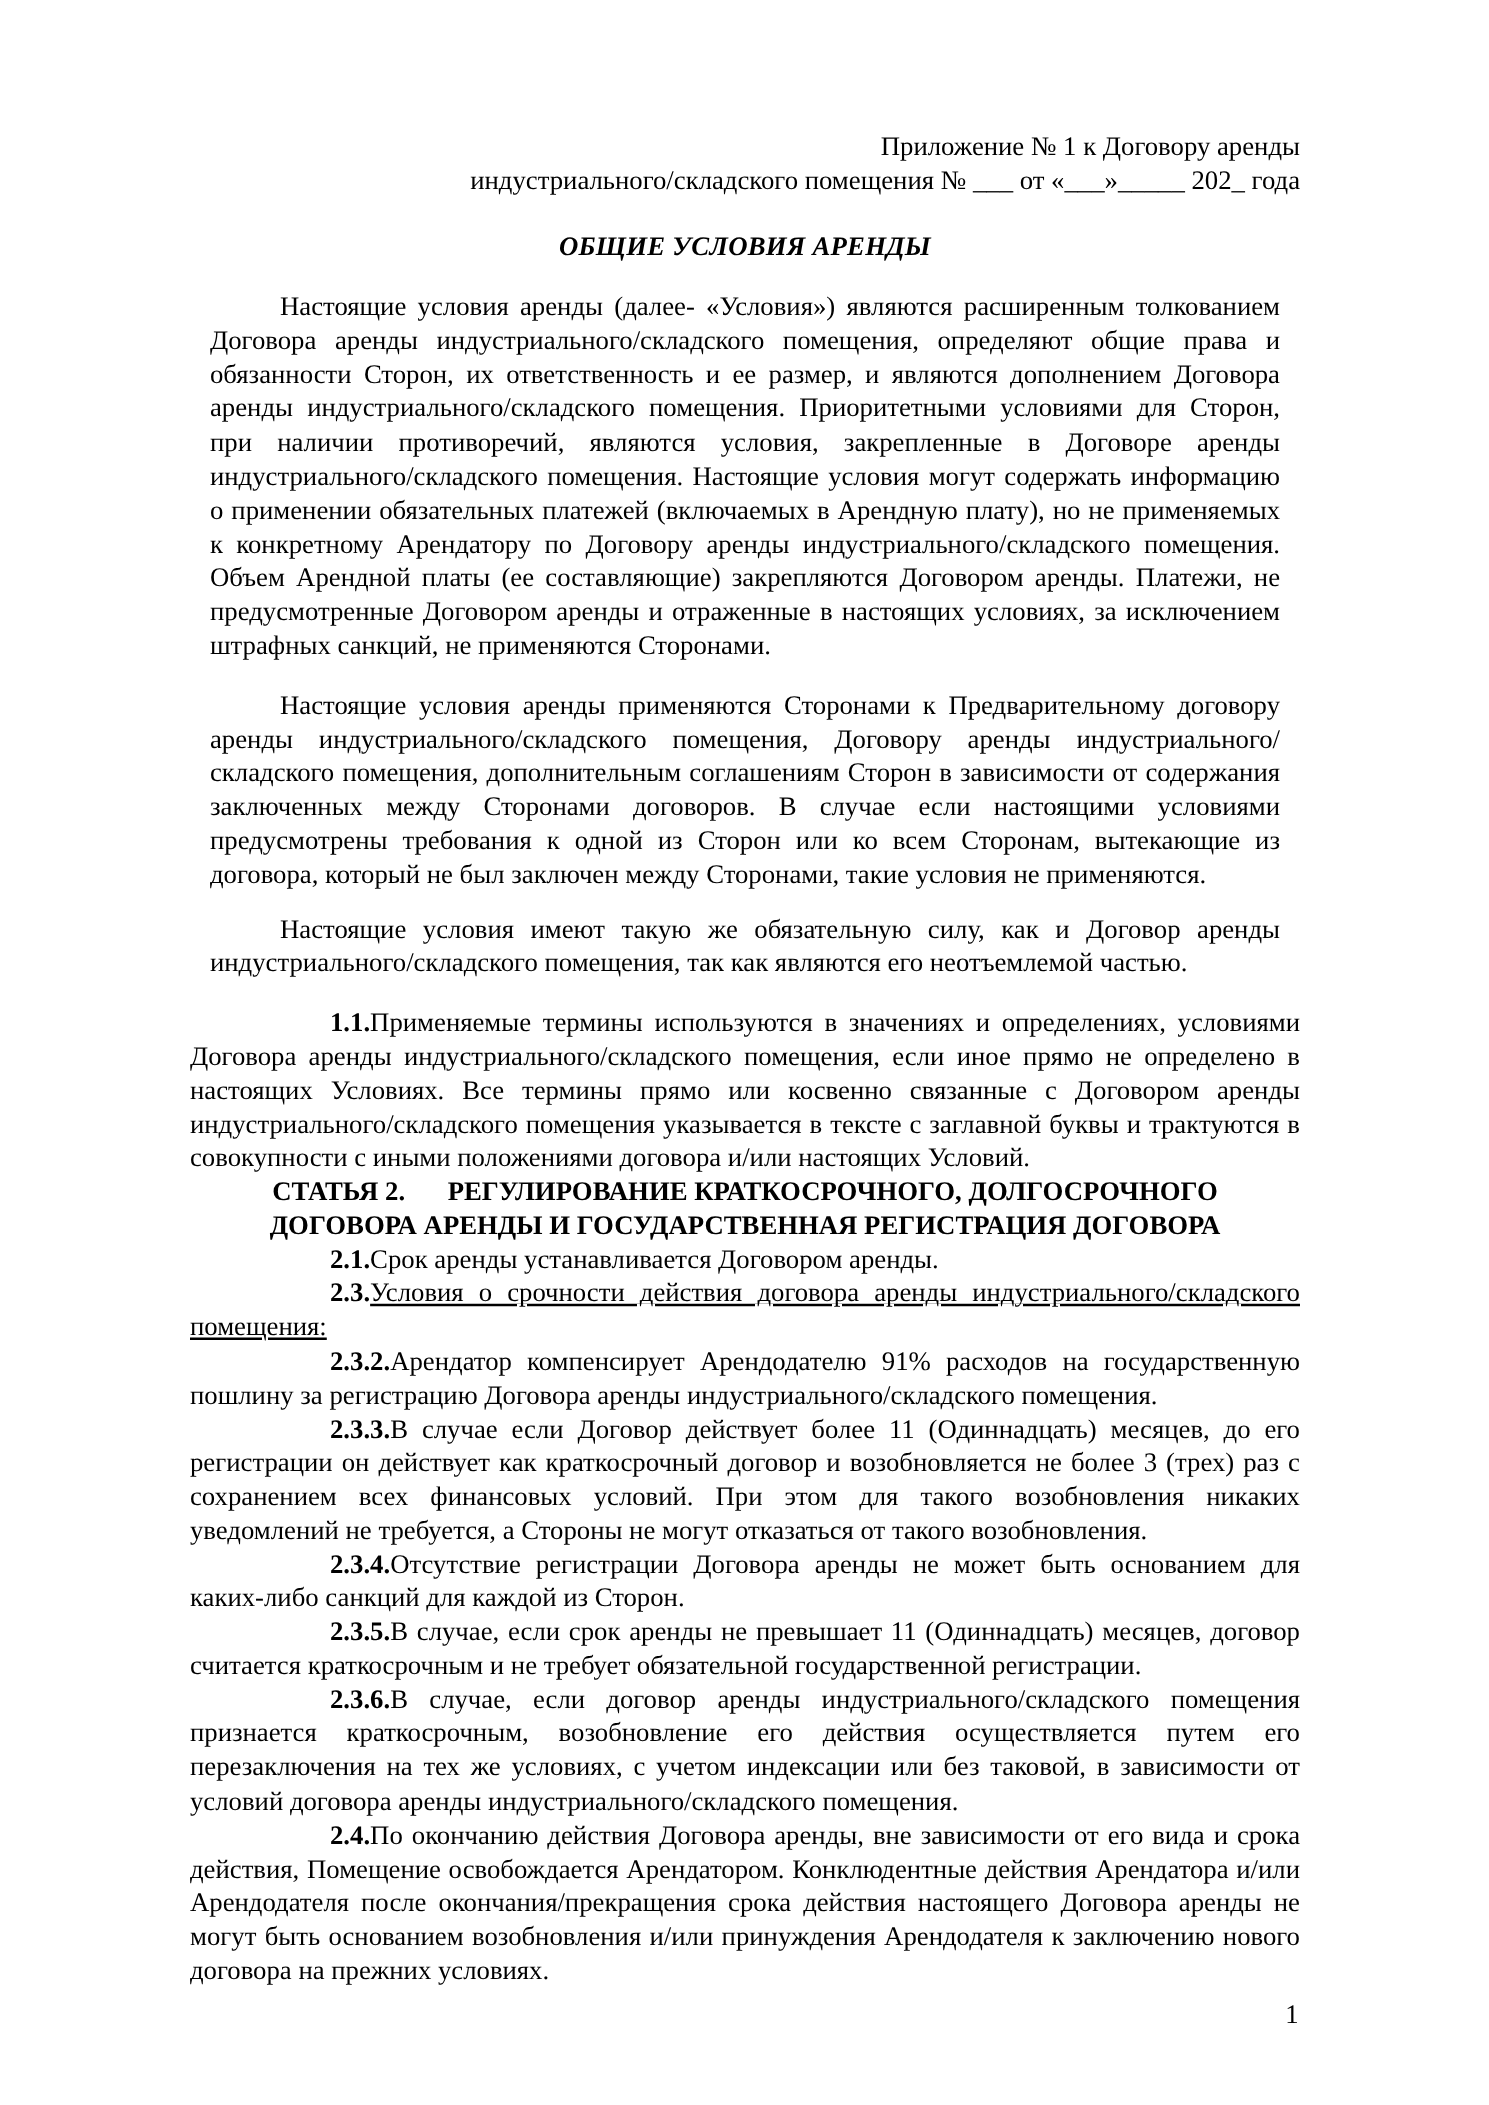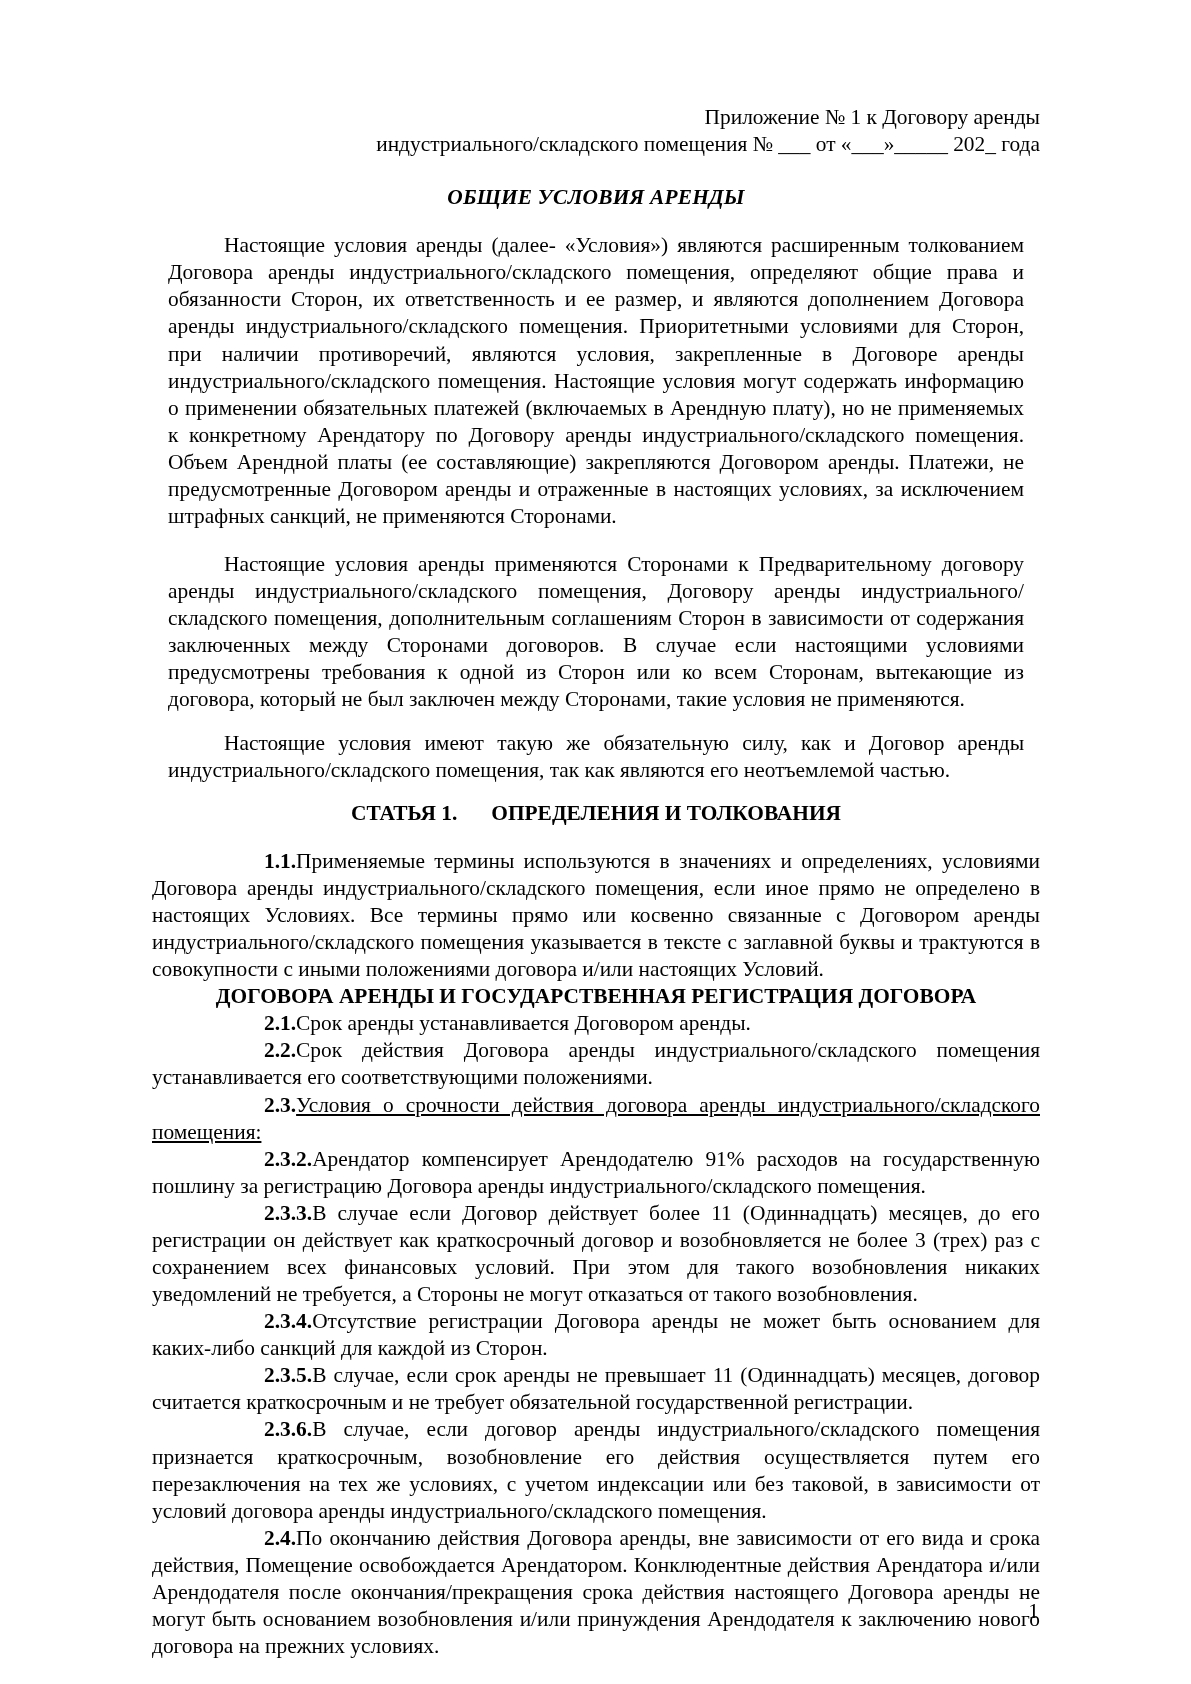--- a/index.html
+++ b/index.html
@@ -111,39 +111,34 @@
     </div>
 
     <div class="doc-title">ОБЩИЕ УСЛОВИЯ АРЕНДЫ</div>
 
     <p class="para gap-before">Настоящие условия аренды (далее- «Условия») являются расширенным толкованием Договора аренды индустриального/складского помещения, определяют общие права и обязанности Сторон, их ответственность и ее размер, и являются дополнением Договора аренды индустриального/складского помещения. Приоритетными условиями для Сторон, при наличии противоречий, являются условия, закрепленные в Договоре аренды индустриального/складского помещения. Настоящие условия могут содержать информацию о применении обязательных платежей (включаемых в Арендную плату), но не применяемых к конкретному Арендатору по Договору аренды индустриального/складского помещения. Объем Арендной платы (ее составляющие) закрепляются Договором аренды. Платежи, не предусмотренные Договором аренды и отраженные в настоящих условиях, за исключением штрафных санкций, не применяются Сторонами.</p>
 
     <p class="para gap-before">Настоящие условия аренды применяются Сторонами к Предварительному договору аренды индустриального/складского помещения, Договору аренды индустриального/складского помещения, дополнительным соглашениям Сторон в зависимости от содержания заключенных между Сторонами договоров. В случае если настоящими условиями предусмотрены требования к одной из Сторон или ко всем Сторонам, вытекающие из договора, который не был заключен между Сторонами, такие условия не применяются.</p>
 
     <p class="para">Настоящие условия имеют такую же обязательную силу, как и Договор аренды индустриального/складского помещения, так как являются его неотъемлемой частью.</p>
 
-    <div class="article-heading">
-      <span class="art-no">СТАТЬЯ 1.</span><span>ОПРЕДЕЛЕНИЯ И ТОЛКОВАНИЯ</span>
-    </div>
 
     <p class="clause gap-before">
       <span class="num">1.1.</span><span>Применяемые термины используются в значениях и определениях, условиями Договора аренды индустриального/складского помещения, если иное прямо не определено в настоящих Условиях. Все термины прямо или косвенно связанные с Договором аренды индустриального/складского помещения указывается в тексте с заглавной буквы и трактуются в совокупности с иными положениями договора и/или настоящих Условий.</span>
     </p>
 
     <div class="article-heading two-line gap-before">
+      <span class="hl1"><span class="art-no">СТАТЬЯ 2.</span><span>РЕГУЛИРОВАНИЕ КРАТКОСРОЧНОГО, ДОЛГОСРОЧНОГО</span></span>
       <span class="hl2">ДОГОВОРА АРЕНДЫ И ГОСУДАРСТВЕННАЯ РЕГИСТРАЦИЯ ДОГОВОРА</span>
     </div>
 
     <p class="clause">
       <span class="num">2.1.</span><span>Срок аренды устанавливается Договором аренды.</span>
     </p>
 
-    <p class="clause">
-      <span class="num">2.2.</span><span>Срок действия Договора аренды индустриального/складского помещения устанавливается его соответствующими положениями.</span>
-    </p>
 
     <p class="clause">
       <span class="num">2.3.</span><span class="u">Условия о срочности действия договора аренды индустриального/складского помещения:</span>
     </p>
 
 
     <p class="clause lvl3">
       <span class="num">2.3.2.</span><span>Арендатор компенсирует Арендодателю 91% расходов на государственную пошлину за регистрацию Договора аренды индустриального/складского помещения.</span>
     </p>
 

